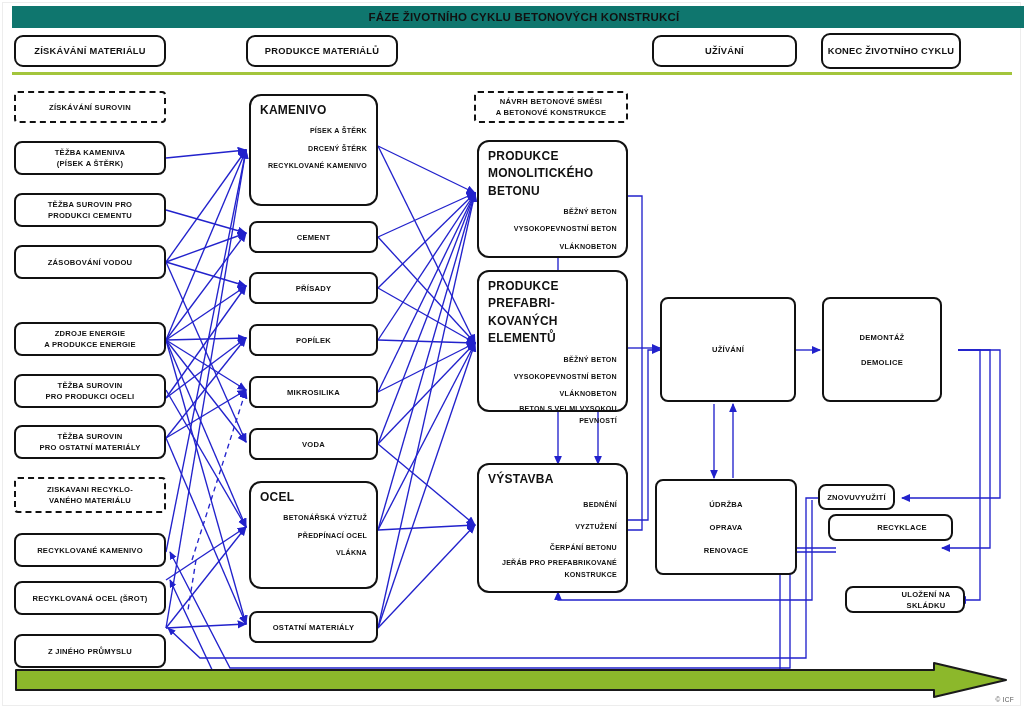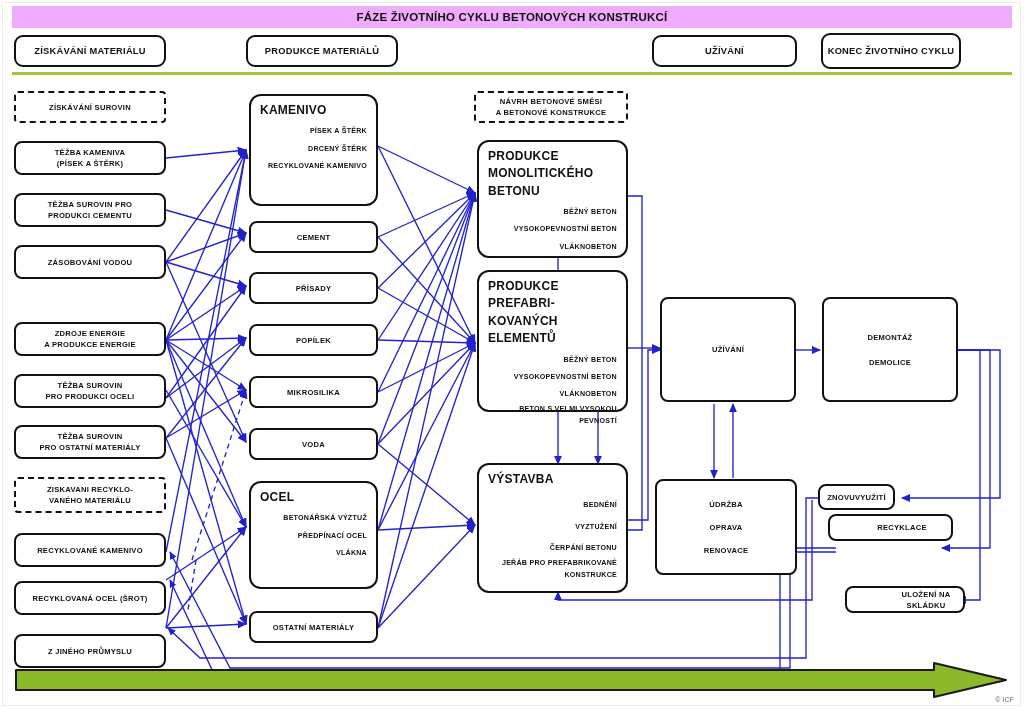--- a/index.html
+++ b/index.html
@@ -13,22 +13,22 @@
     width:1024px;
     height:709px;
     background:#ffffff;
     overflow:hidden;
   }
   
   .header-bar{
     position:absolute;
     left:12px; top:6px;
     width:1000px; height:22px;
-    background:#f0abfc;
-    display:flex; align-items:center; justify-content:center;
+    background:#0f766e;
+    display:flex; align-items:center; justify-content:center;padding-left:12px;
   }
   .header-bar span{
     font-size:11.5px;
     font-weight:bold;
     letter-spacing:.2px;
     color:#111;
   }
   
   .phase{
     position:absolute;
@@ -357,21 +357,21 @@
   <div class="node" style="left:660px; top:297px; width:136px; height:105px;">
     <span class="line">UŽÍVÁNÍ</span>
   </div>
 
   <div class="node" style="left:655px; top:479px; width:142px; height:96px;">
     <span class="line" style="margin:6px 0">ÚDRŽBA</span>
     <span class="line" style="margin:6px 0">OPRAVA</span>
     <span class="line" style="margin:6px 0">RENOVACE</span>
   </div>
 
-  <div class="node" style="left:822px; top:297px; width:136px; height:105px;">
+  <div class="node" style="left:822px; top:297px; width:120px; height:105px;">
     <span class="line" style="margin:7px 0">DEMONTÁŽ</span>
     <span class="line" style="margin:7px 0">DEMOLICE</span>
   </div>
 
   <div class="node" style="left:818px; top:484px; width:77px; height:26px;">
     <span class="line">ZNOVUVYUŽITÍ</span>
   </div>
 
   <div class="node" style="left:828px; top:514px; width:125px; height:27px;padding-left:28px;">
     <span class="line">RECYKLACE</span>

